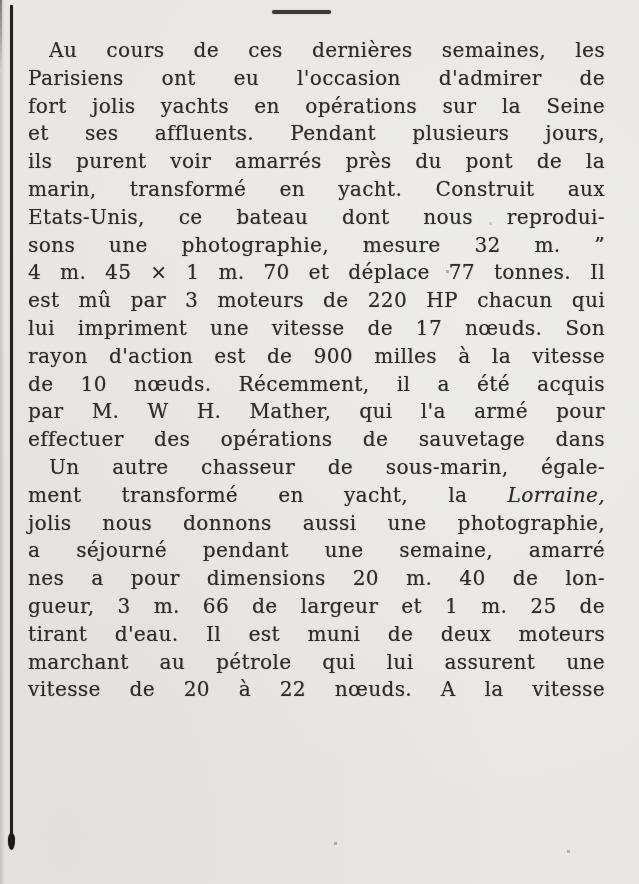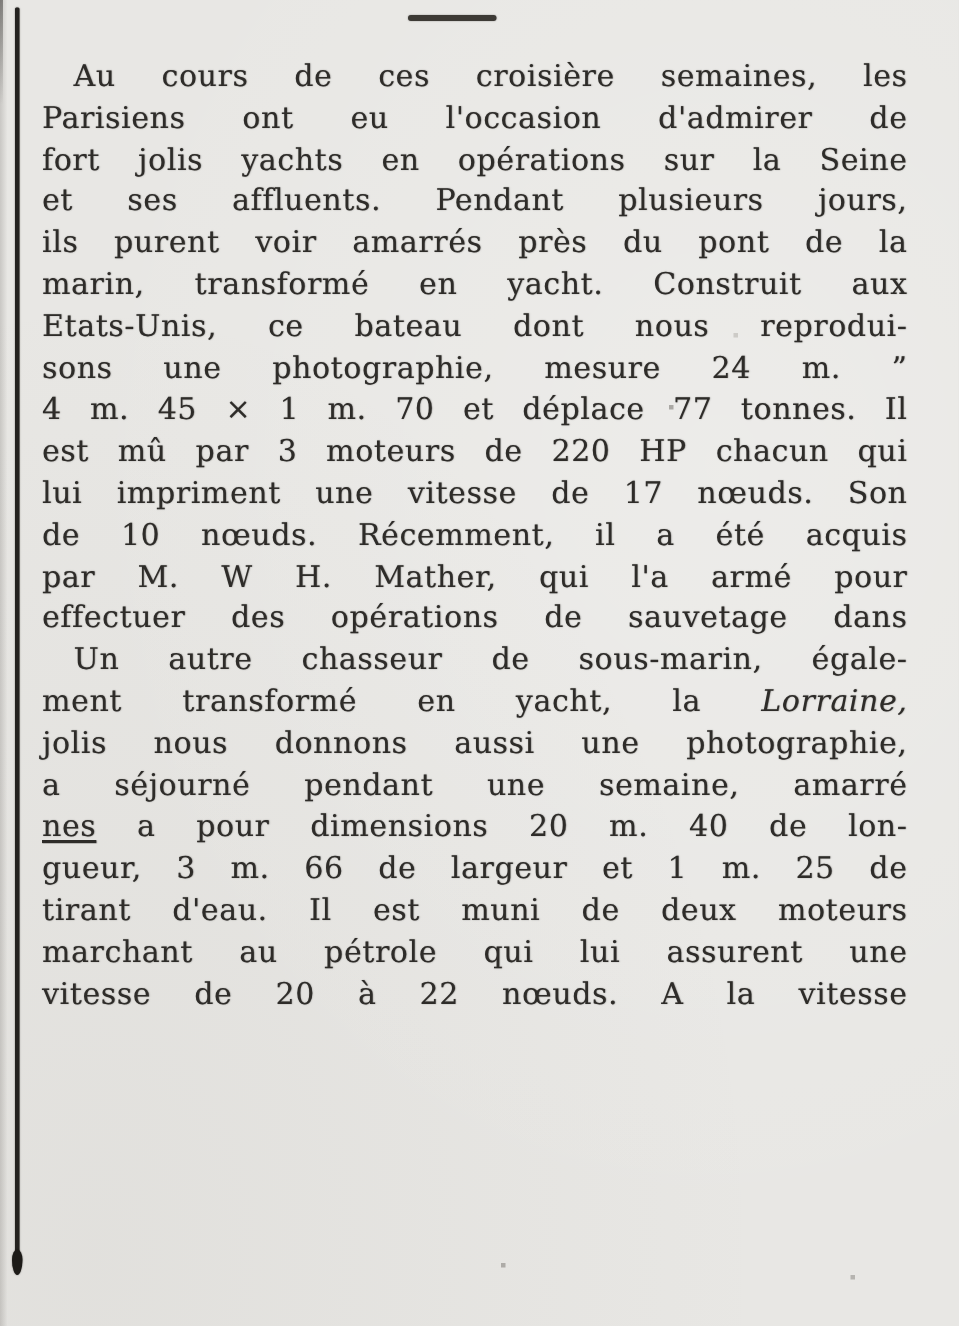--- a/index.html
+++ b/index.html
@@ -77,21 +77,20 @@
     text-shadow: 0.3px 0.3px 0.8px rgba(46,44,41,0.55);
     white-space: normal;
   }
   .line.indent { padding-left: 21px; }
   .line.para-end {
     -moz-text-align-last: left;
     text-align-last: left;
   }
   .italic { font-style: italic; }
   .underline {
-    text-decoration: underline;
     text-decoration-thickness: 2px;
     text-underline-offset: 3px;
   }
   
   .specks {
     position: absolute;
     left: 0; top: 0;
     width: 1px; height: 1px;
     background: transparent;
     box-shadow:
@@ -104,31 +103,32 @@
 </head>
 <body>
 
 <div class="scan">
   <div class="edge-shade"></div>
   <div class="edge-shade-top"></div>
   <div class="column-rule"></div>
   <div class="rule-blob"></div>
   <div class="section-divider"></div>
   <div class="article">
-      <div class="line indent"><span>Au cours de ces croisière semaines, les</span></div>
+      <div class="line indent"><span>Au cours de ces dernières semaines, les</span></div>
       <div class="line"><span>Parisiens ont eu l'occasion d'admirer de</span></div>
       <div class="line"><span>fort jolis yachts en opérations sur la Seine</span></div>
       <div class="line"><span>et ses affluents. Pendant plusieurs jours,</span></div>
       <div class="line"><span>ils purent voir amarrés près du pont de la</span></div>
       <div class="line"><span>marin, transformé en yacht. Construit aux</span></div>
       <div class="line"><span>Etats-Unis, ce bateau dont nous reprodui-</span></div>
-      <div class="line"><span>sons une photographie, mesure 24 m. ”</span></div>
+      <div class="line"><span>sons une photographie, mesure 32 m. ”</span></div>
       <div class="line"><span>4 m. 45 × 1 m. 70 et déplace 77 tonnes. Il</span></div>
       <div class="line"><span>est mû par 3 moteurs de 220 HP chacun qui</span></div>
       <div class="line"><span>lui impriment une vitesse de 17 nœuds. Son</span></div>
+      <div class="line"><span>rayon d'action est de 900 milles à la vitesse</span></div>
       <div class="line"><span>de 10 nœuds. Récemment, il a été acquis</span></div>
       <div class="line"><span>par M. W H. Mather, qui l'a armé pour</span></div>
       <div class="line"><span>effectuer des opérations de sauvetage dans</span></div>
       <div class="line indent"><span>Un autre chasseur de sous-marin, égale-</span></div>
       <div class="line"><span>ment transformé en yacht, la </span><span class="italic">Lorraine,</span></div>
       <div class="line"><span>jolis nous donnons aussi une photographie,</span></div>
       <div class="line"><span>a séjourné pendant une semaine, amarré</span></div>
       <div class="line"><span class="underline">nes</span><span> a pour dimensions 20 m. 40 de lon-</span></div>
       <div class="line"><span>gueur, 3 m. 66 de largeur et 1 m. 25 de</span></div>
       <div class="line"><span>tirant d'eau. Il est muni de deux moteurs</span></div>

